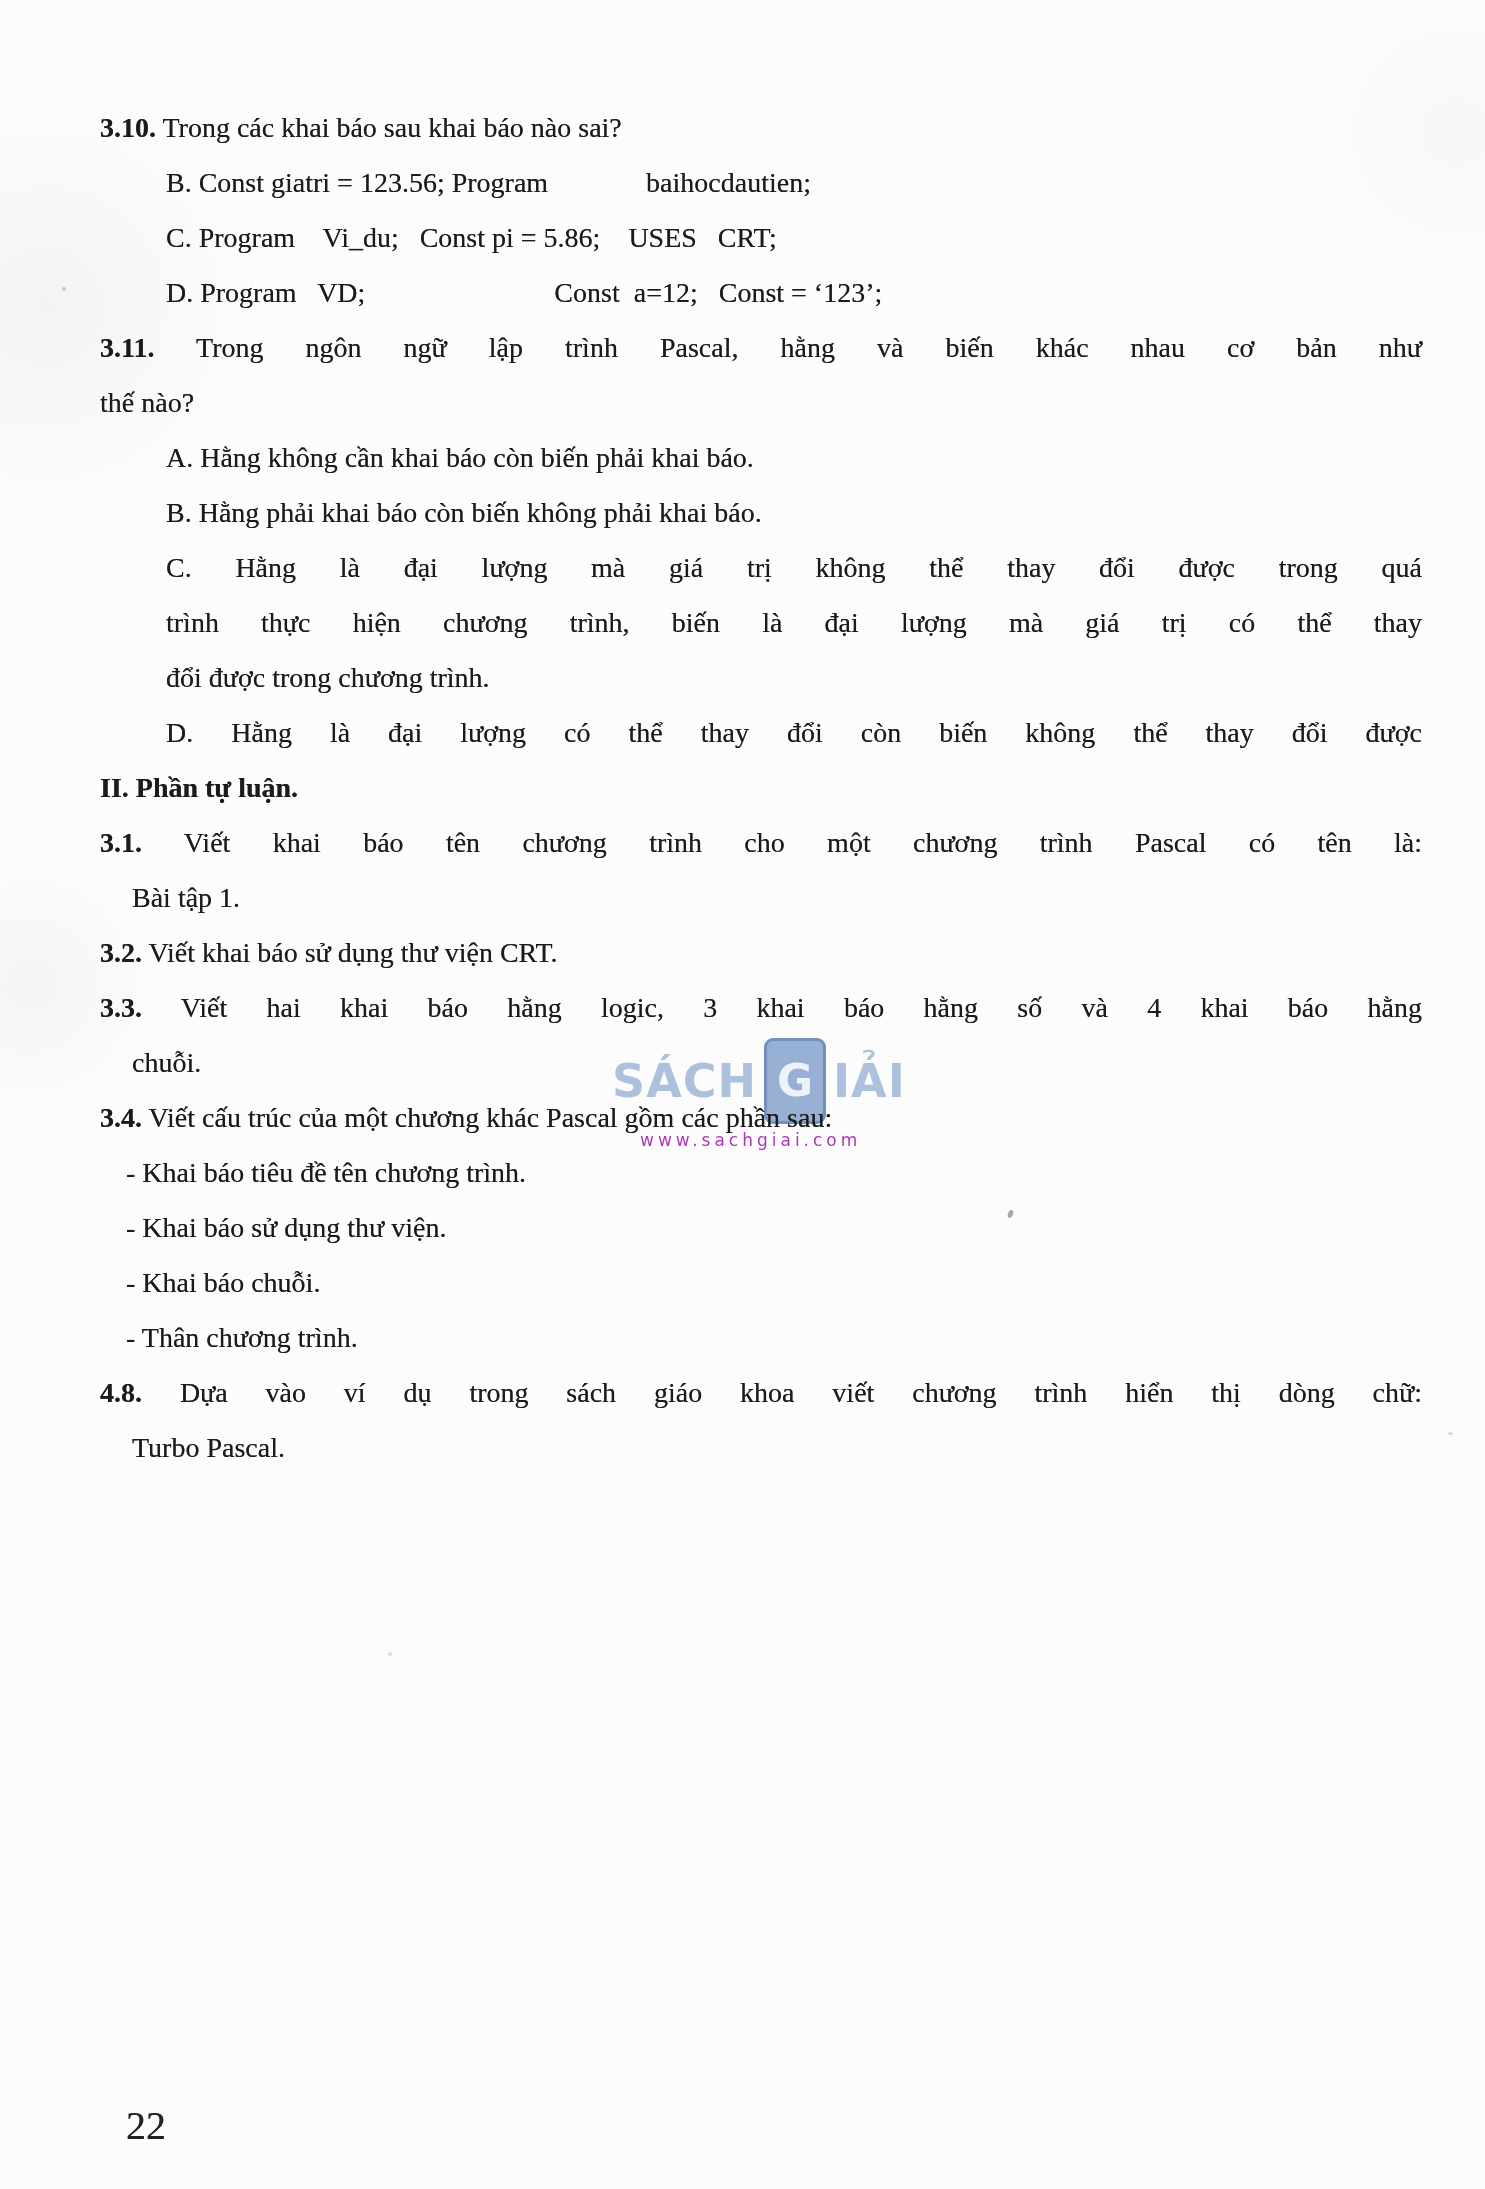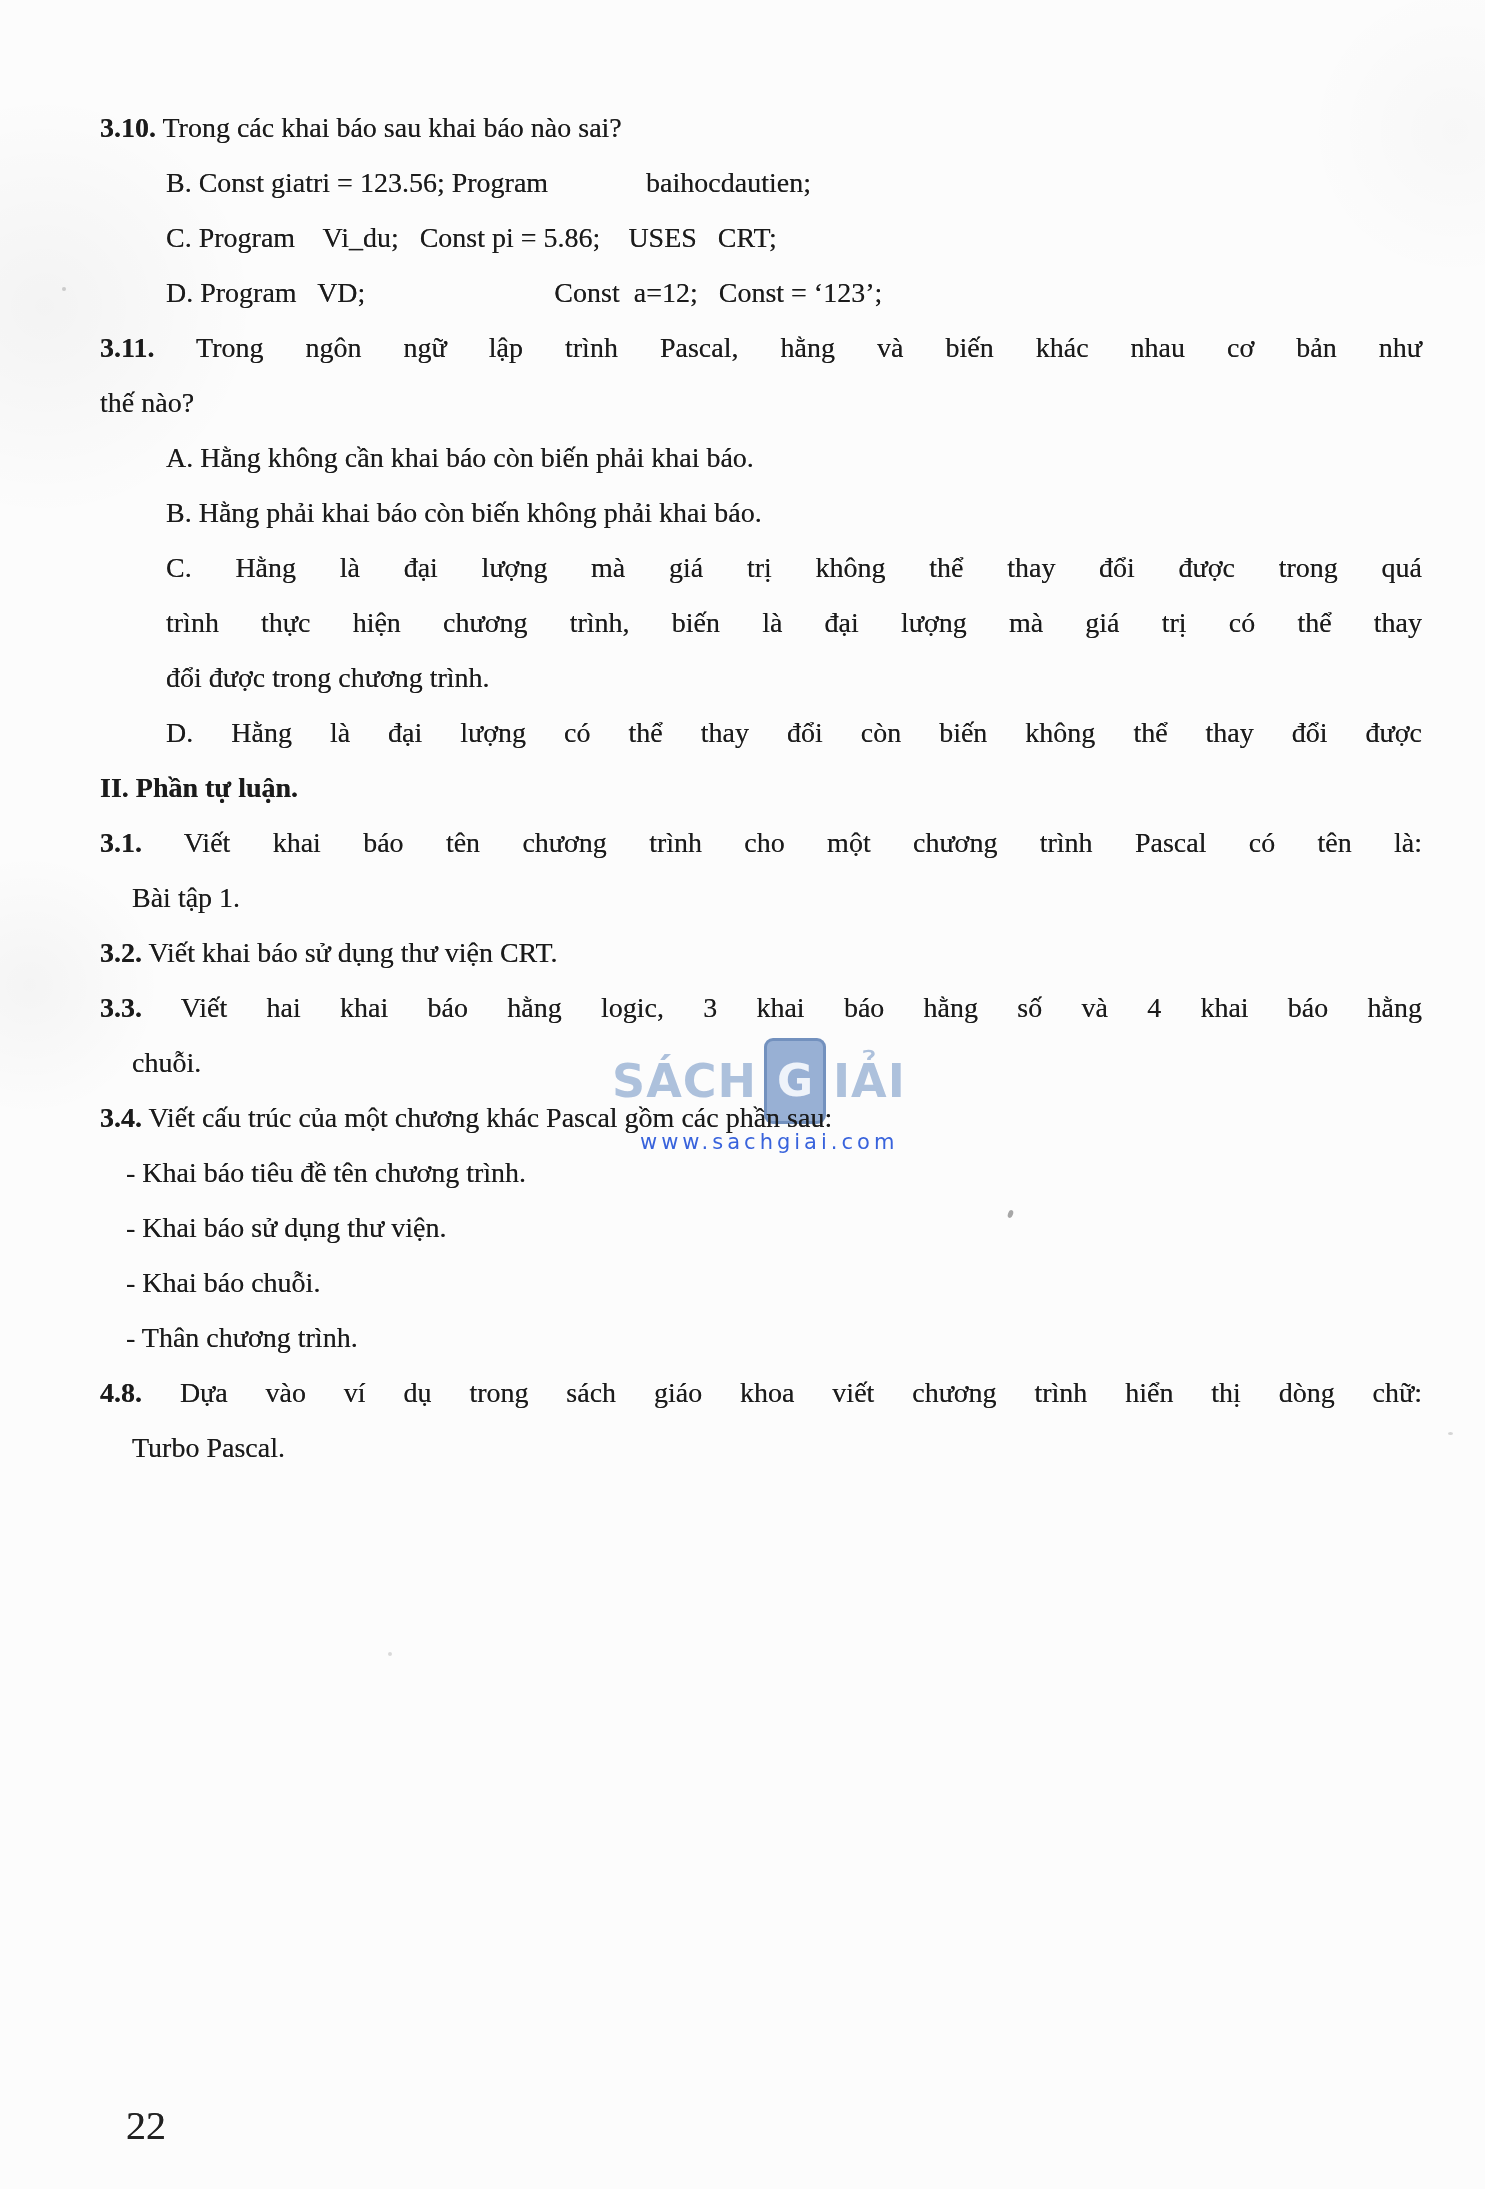--- a/index.html
+++ b/index.html
@@ -54,21 +54,21 @@
     border:3px solid rgba(92,126,180,.9);
     border-radius:9px;
     display:flex;align-items:center;justify-content:center;
     color:#edf2fa;
     font-family:"DejaVu Sans","Liberation Sans",sans-serif;
     font-weight:bold;font-size:44px;line-height:1;
   }
   .wm-url{
     margin:6px 0 0 28px;
     font-family:"DejaVu Sans","Liberation Sans",sans-serif;
-    font-size:21px;color:#1d4ed8;letter-spacing:4px;
+    font-size:17px;color:#a21caf;letter-spacing:4px;
   }
   
   .speck{position:absolute;background:rgba(40,40,40,.4);border-radius:50%;z-index:2;}
   .speck1{left:1008px;top:1210px;width:5px;height:8px;transform:rotate(20deg);}
   .speck2{left:62px;top:287px;width:4px;height:4px;opacity:.5;}
   .speck3{left:1448px;top:1432px;width:5px;height:3px;opacity:.45;}
   .speck4{left:388px;top:1652px;width:4px;height:4px;opacity:.4;}
 </style>
 </head>
 <body>

